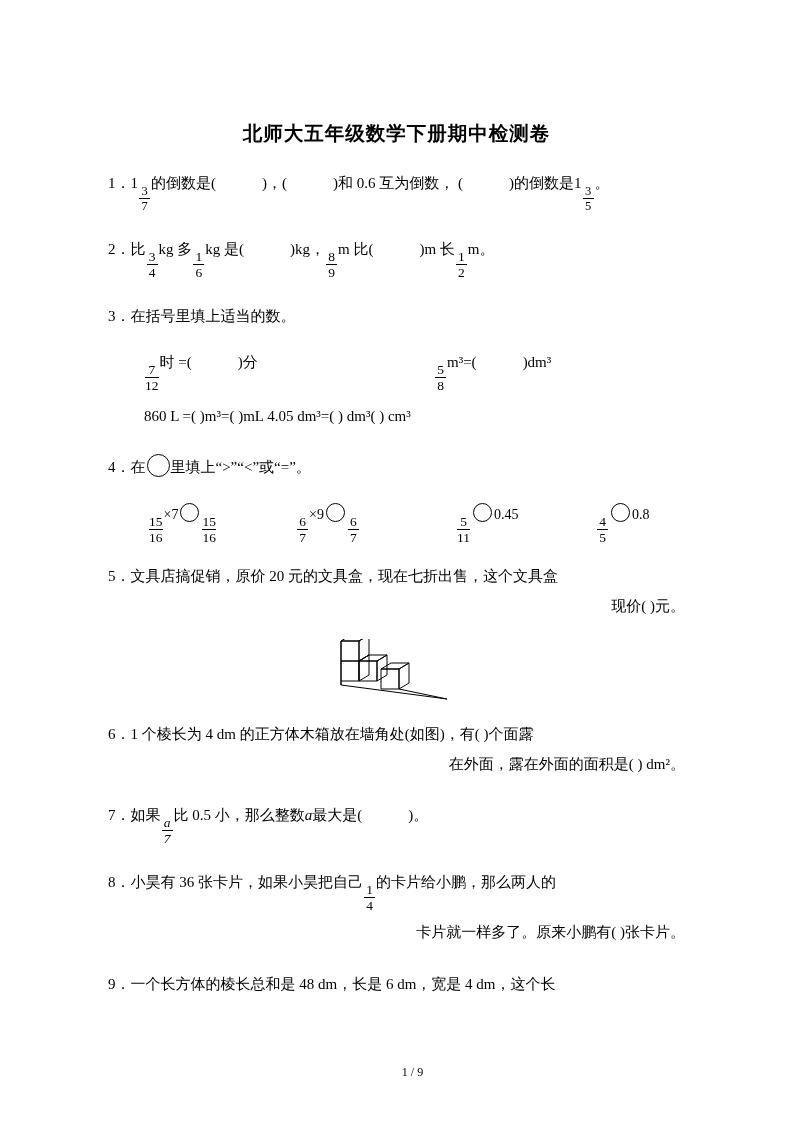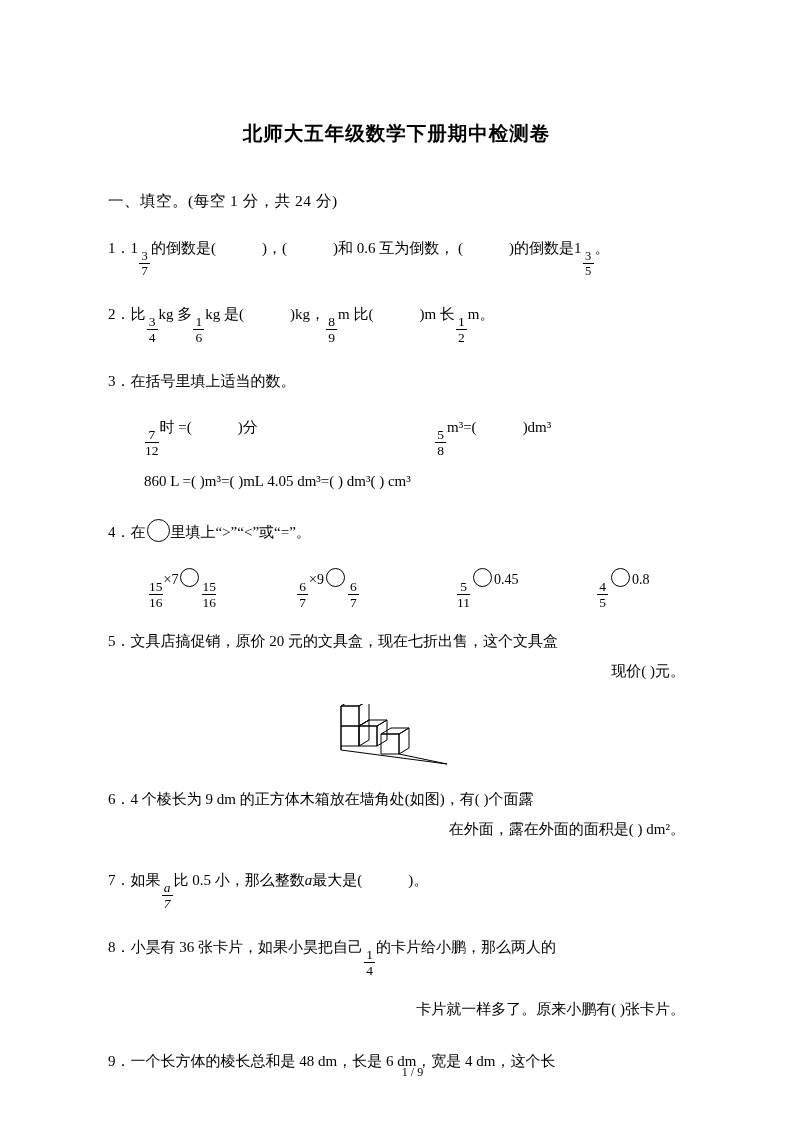--- a/index.html
+++ b/index.html
@@ -145,21 +145,20 @@
     font-style: italic;
   }
 </style>
 </head>
 <body>
 
 <div class="page">
 
   <h1 class="doc-title">北师大五年级数学下册期中检测卷</h1>
 
-  <div class="section-head">一、填空。(每空 1 分，共 24 分)</div>
 
   <div class="q">
     <span>1．</span><span class="mixed"><span>1</span><span class="frac">
           <span class="num2">3</span>
           <span class="den">7</span>
         </span></span><span>的倒数是(</span><span class="blank"></span><span>)，(</span><span class="blank"></span><span>)和 0.6 互为倒数， (</span><span class="blank"></span><span>)的倒数是</span><span class="mixed"><span>1</span><span class="frac">
           <span class="num2">3</span>
           <span class="den">5</span>
         </span></span><span>。</span>
   </div>
@@ -250,37 +249,37 @@
         <polygon points="84,30 94,24 112,24 102,30"></polygon>
         <polygon points="102,30 112,24 112,44 102,50"></polygon>
 
         <line x1="102" y1="50" x2="150" y2="60"></line>
         <line x1="44" y1="42" x2="44" y2="46"></line>
       </g>
     </svg>
   </div>
 
   <div class="q" style="margin-top:8px;">
-    <span>6．</span><span>4 个棱长为 9 dm 的正方体木箱放在墙角处(如图)，有(          )个面露</span>
+    <span>6．</span><span>1 个棱长为 4 dm 的正方体木箱放在墙角处(如图)，有(          )个面露</span>
     <span class="indent">在外面，露在外面的面积是(          ) dm²。</span>
   </div>
 
   <div class="q">
     <span>7．</span><span>如果</span><span class="frac big it">
         <span class="num2">a</span>
         <span class="den">7</span>
       </span><span>比 0.5 小，那么整数</span><span class="it">a</span><span>最大是(</span><span class="blank"></span><span>)。</span>
   </div>
 
   <div class="q">
     <span>8．</span><span>小昊有 36 张卡片，如果小昊把自己</span><span class="frac big">
         <span class="num2">1</span>
         <span class="den">4</span>
       </span><span>的卡片给小鹏，那么两人的</span>
-    <span class="indent" style="margin-top:16px;">卡片就一样多了。原来小鹏有(          )张卡片。</span>
+    <span class="indent" style="margin-top:4px;">卡片就一样多了。原来小鹏有(          )张卡片。</span>
   </div>
 
   <div class="q" style="margin-top:22px;">
     <span>9．</span><span>一个长方体的棱长总和是 48 dm，长是 6 dm，宽是 4 dm，这个长</span>
   </div>
 
   <div class="footer">1 / 9</div>
 </div>
 
 </body></html>

